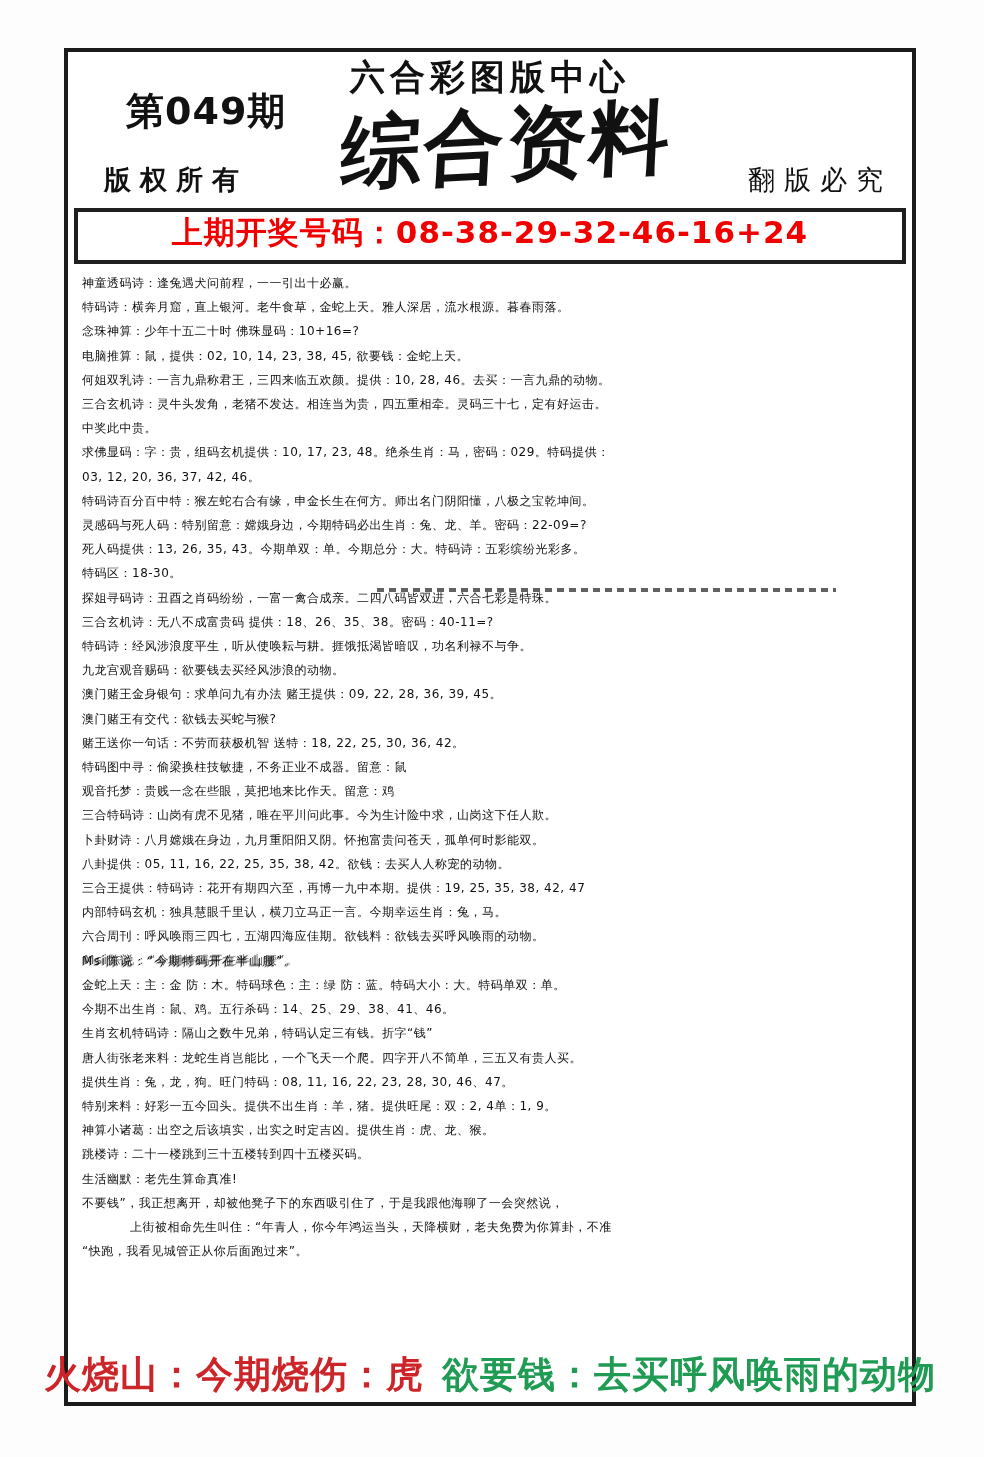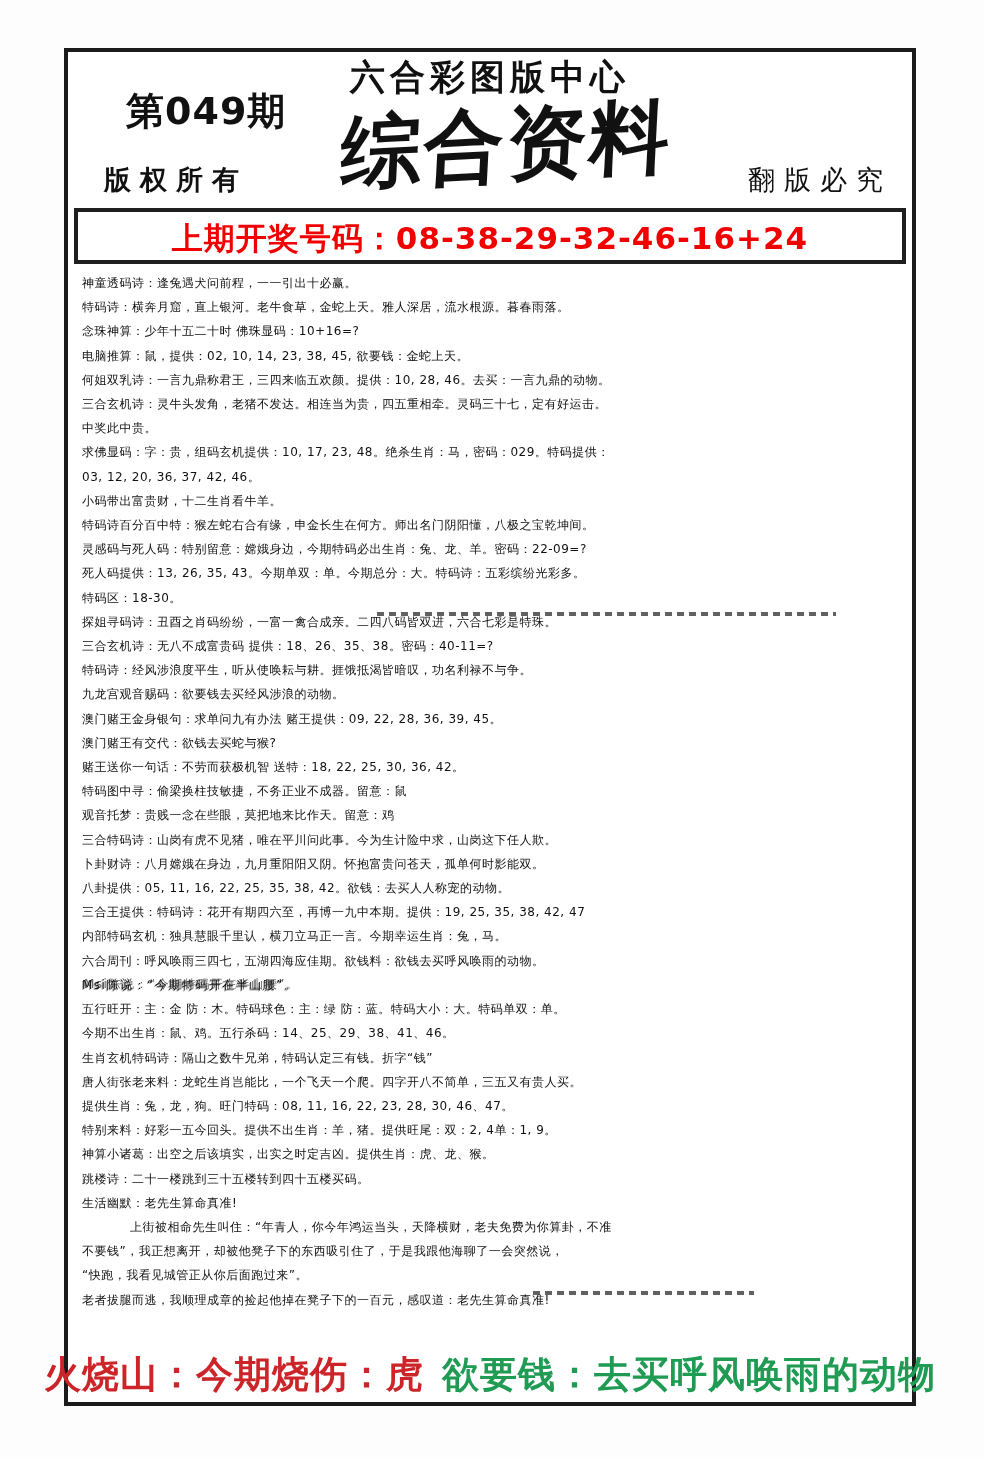--- a/index.html
+++ b/index.html
@@ -27,21 +27,21 @@
   }
   .copy-left{
     position:absolute;left:36px;top:110px;font-size:27px;font-weight:bold;letter-spacing:9px;white-space:nowrap;
   }
   .copy-right{
     position:absolute;right:20px;top:110px;font-size:27px;font-weight:normal;letter-spacing:9px;white-space:nowrap;
   }
   
   .lastdraw{
     margin:6px 6px 0 6px;border:4px solid #1f1f1f;height:48px;
-    display:flex;align-items:flex-end;justify-content:center;
+    display:flex;align-items:flex-start;justify-content:center;
     font-size:31px;font-weight:bold;white-space:nowrap;letter-spacing:1px;
   }
   
   .body-lines{padding:7px 10px 0 14px;}
   .bline{
     position:relative;font-size:12px;font-weight:400;line-height:24.2px;
     white-space:nowrap;letter-spacing:0.5px;
   }
   .bline.indent{padding-left:48px;}
   .bline.garbled{
@@ -86,54 +86,52 @@
     <div class="body-lines">
         <div class="bline">神童透码诗：逢兔遇犬问前程，一一引出十必赢。</div>
         <div class="bline">特码诗：横奔月窟，直上银河。老牛食草，金蛇上天。雅人深居，流水根源。暮春雨落。</div>
         <div class="bline">念珠神算：少年十五二十时  佛珠显码：10+16=?</div>
         <div class="bline">电脑推算：鼠，提供：02, 10, 14, 23, 38, 45, 欲要钱：金蛇上天。</div>
         <div class="bline">何姐双乳诗：一言九鼎称君王，三四来临五欢颜。提供：10, 28, 46。去买：一言九鼎的动物。</div>
         <div class="bline">三合玄机诗：灵牛头发角，老猪不发达。相连当为贵，四五重相牵。灵码三十七，定有好运击。</div>
         <div class="bline">中奖此中贵。</div>
         <div class="bline">求佛显码：字：贵，组码玄机提供：10, 17, 23, 48。绝杀生肖：马，密码：029。特码提供：</div>
         <div class="bline">03, 12, 20, 36, 37, 42, 46。</div>
-        <div class="bline">小码带出富贵财，十二生肖看牛羊。</div>
         <div class="bline">特码诗百分百中特：猴左蛇右合有缘，申金长生在何方。师出名门阴阳懂，八极之宝乾坤间。</div>
         <div class="bline">灵感码与死人码：特别留意：嫦娥身边，今期特码必出生肖：兔、龙、羊。密码：22-09=?</div>
         <div class="bline">死人码提供：13, 26, 35, 43。今期单双：单。今期总分：大。特码诗：五彩缤纷光彩多。</div>
         <div class="bline">特码区：18-30。</div>
         <div class="bline smudge">探姐寻码诗：丑酉之肖码纷纷，一富一禽合成亲。二四八码皆双进，六合七彩是特珠。</div>
         <div class="bline">三合玄机诗：无八不成富贵码 提供：18、26、35、38。密码：40-11=?</div>
         <div class="bline">特码诗：经风涉浪度平生，听从使唤耘与耕。捱饿抵渴皆暗叹，功名利禄不与争。</div>
         <div class="bline">九龙宫观音赐码：欲要钱去买经风涉浪的动物。</div>
         <div class="bline">澳门赌王金身银句：求单问九有办法  赌王提供：09, 22, 28, 36, 39, 45。</div>
         <div class="bline">澳门赌王有交代：欲钱去买蛇与猴?</div>
         <div class="bline">赌王送你一句话：不劳而获极机智  送特：18, 22, 25, 30, 36, 42。</div>
         <div class="bline">特码图中寻：偷梁换柱技敏捷，不务正业不成器。留意：鼠</div>
         <div class="bline">观音托梦：贵贱一念在些眼，莫把地来比作天。留意：鸡</div>
         <div class="bline">三合特码诗：山岗有虎不见猪，唯在平川问此事。今为生计险中求，山岗这下任人欺。</div>
         <div class="bline">卜卦财诗：八月嫦娥在身边，九月重阳阳又阴。怀抱富贵问苍天，孤单何时影能双。</div>
         <div class="bline">八卦提供：05, 11, 16, 22, 25, 35, 38, 42。欲钱：去买人人称宠的动物。</div>
         <div class="bline">三合王提供：特码诗：花开有期四六至，再博一九中本期。提供：19, 25, 35, 38, 42, 47</div>
         <div class="bline">内部特码玄机：独具慧眼千里认，横刀立马正一言。今期幸运生肖：兔，马。</div>
         <div class="bline">六合周刊：呼风唤雨三四七，五湖四海应佳期。欲钱料：欲钱去买呼风唤雨的动物。</div>
         <div class="bline garbled">Msi陈说：“今期特码开在半山腰”。</div>
-        <div class="bline">五行旺开：主：金 防：木。特码球色：主：绿 防：蓝。特码大小：大。特码单双：单。</div>
+        <div class="bline">金蛇上天：主：金 防：木。特码球色：主：绿 防：蓝。特码大小：大。特码单双：单。</div>
         <div class="bline">今期不出生肖：鼠、鸡。五行杀码：14、25、29、38、41、46。</div>
         <div class="bline">生肖玄机特码诗：隔山之数牛兄弟，特码认定三有钱。折字“钱”</div>
         <div class="bline">唐人街张老来料：龙蛇生肖岂能比，一个飞天一个爬。四字开八不简单，三五又有贵人买。</div>
         <div class="bline">提供生肖：兔，龙，狗。旺门特码：08, 11, 16, 22, 23, 28, 30, 46、47。</div>
         <div class="bline">特别来料：好彩一五今回头。提供不出生肖：羊，猪。提供旺尾：双：2, 4单：1, 9。</div>
         <div class="bline">神算小诸葛：出空之后该填实，出实之时定吉凶。提供生肖：虎、龙、猴。</div>
         <div class="bline">跳楼诗：二十一楼跳到三十五楼转到四十五楼买码。</div>
         <div class="bline">生活幽默：老先生算命真准!</div>
+        <div class="bline">不要钱”，我正想离开，却被他凳子下的东西吸引住了，于是我跟他海聊了一会突然说，</div>
         <div class="bline indent">上街被相命先生叫住：“年青人，你今年鸿运当头，天降横财，老夫免费为你算卦，不准</div>
-        <div class="bline">不要钱”，我正想离开，却被他凳子下的东西吸引住了，于是我跟他海聊了一会突然说，</div>
         <div class="bline">“快跑，我看见城管正从你后面跑过来”。</div>
-        <div class="bline smudge-right">老者拔腿而逃，我顺理成章的捡起他掉在凳子下的一百元，感叹道：老先生算命真准!</div>
       </div>
 
     <div class="banner">
       <span style="color: rgb(204, 36, 40);">火烧山：今期烧伤：虎</span>
       <span style="color: rgb(31, 155, 83); font-family: Liberation Mono, monospace;">欲要钱：去买呼风唤雨的动物</span>
     </div>
 
   </div>
 </div>
 

